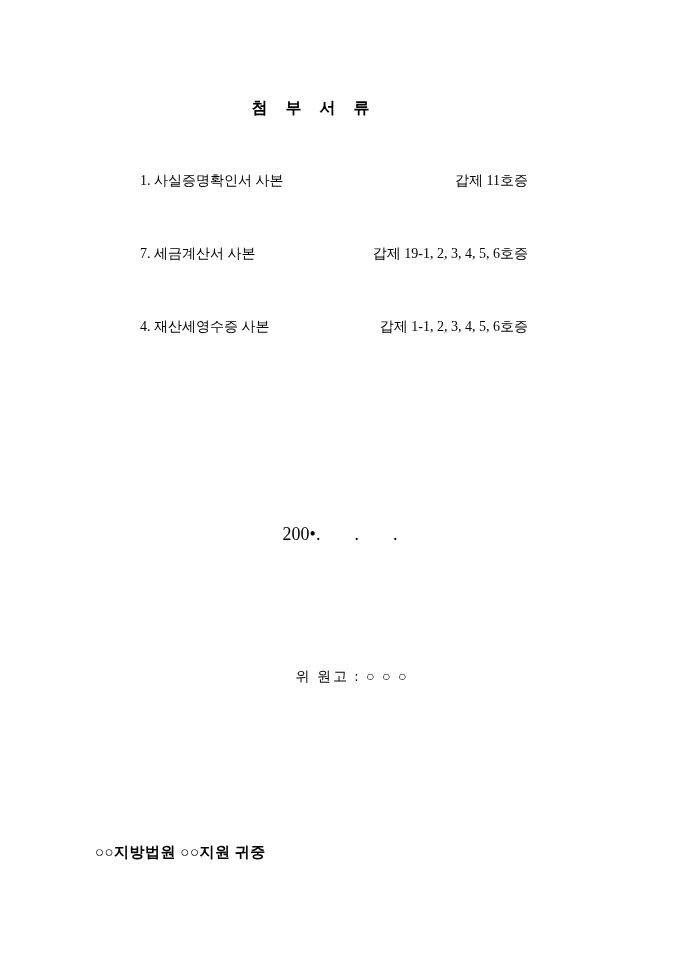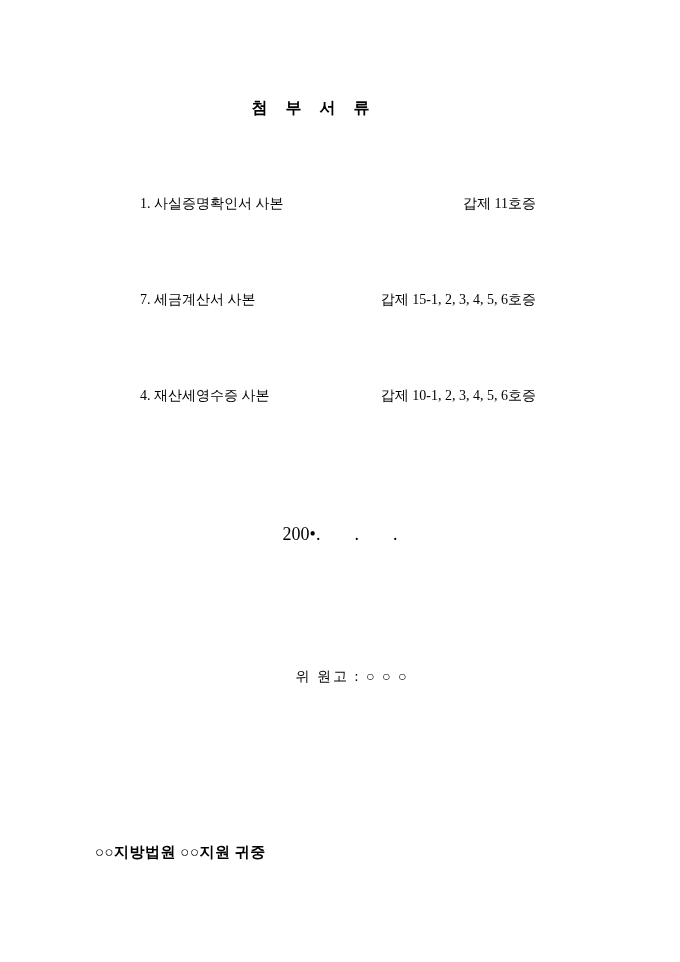--- a/index.html
+++ b/index.html
@@ -35,31 +35,30 @@
     position: absolute;
     top: 172px;
     left: 140px;
     width: 400px;
   }
   .attach-row {
     position: relative;
     height: 73px;
     font-size: 14px;
     white-space: nowrap;
-    margin-top: 23px;
   }
   .attach-row .item-label {
     position: absolute;
     left: 0;
     top: 0;
   }
   .attach-row .item-ref {
     position: absolute;
     top: 0;
-    right: 4px;
+    right: 12px;
     text-align: left;
   }
   .date-line {
     position: absolute;
     top: 524px;
     left: 0;
     width: 680px;
     text-align: center;
     font-size: 18px;
   }
@@ -96,27 +95,27 @@
 
   <div class="attach-list">
 
     <div class="attach-row">
       <span class="item-label">1. 사실증명확인서 사본</span>
       <span class="item-ref">갑제 11호증</span>
     </div>
 
     <div class="attach-row">
       <span class="item-label">7. 세금계산서 사본</span>
-      <span class="item-ref">갑제 15-1, 2, 3, 4, 5, 6호증</span>
+      <span class="item-ref">갑제 19-1, 2, 3, 4, 5, 6호증</span>
     </div>
 
 
     <div class="attach-row">
       <span class="item-label">4. 재산세영수증 사본</span>
-      <span class="item-ref">갑제 10-1, 2, 3, 4, 5, 6호증</span>
+      <span class="item-ref">갑제 1-1, 2, 3, 4, 5, 6호증</span>
     </div>
 
   </div>
 
   <div class="date-line">
     <span>200•.</span><span class="d-sep"></span><span>.</span><span class="d-sep"></span><span>.</span>
   </div>
 
   <div class="signature-line">위 원고 : ○ ○ ○</div>
 

